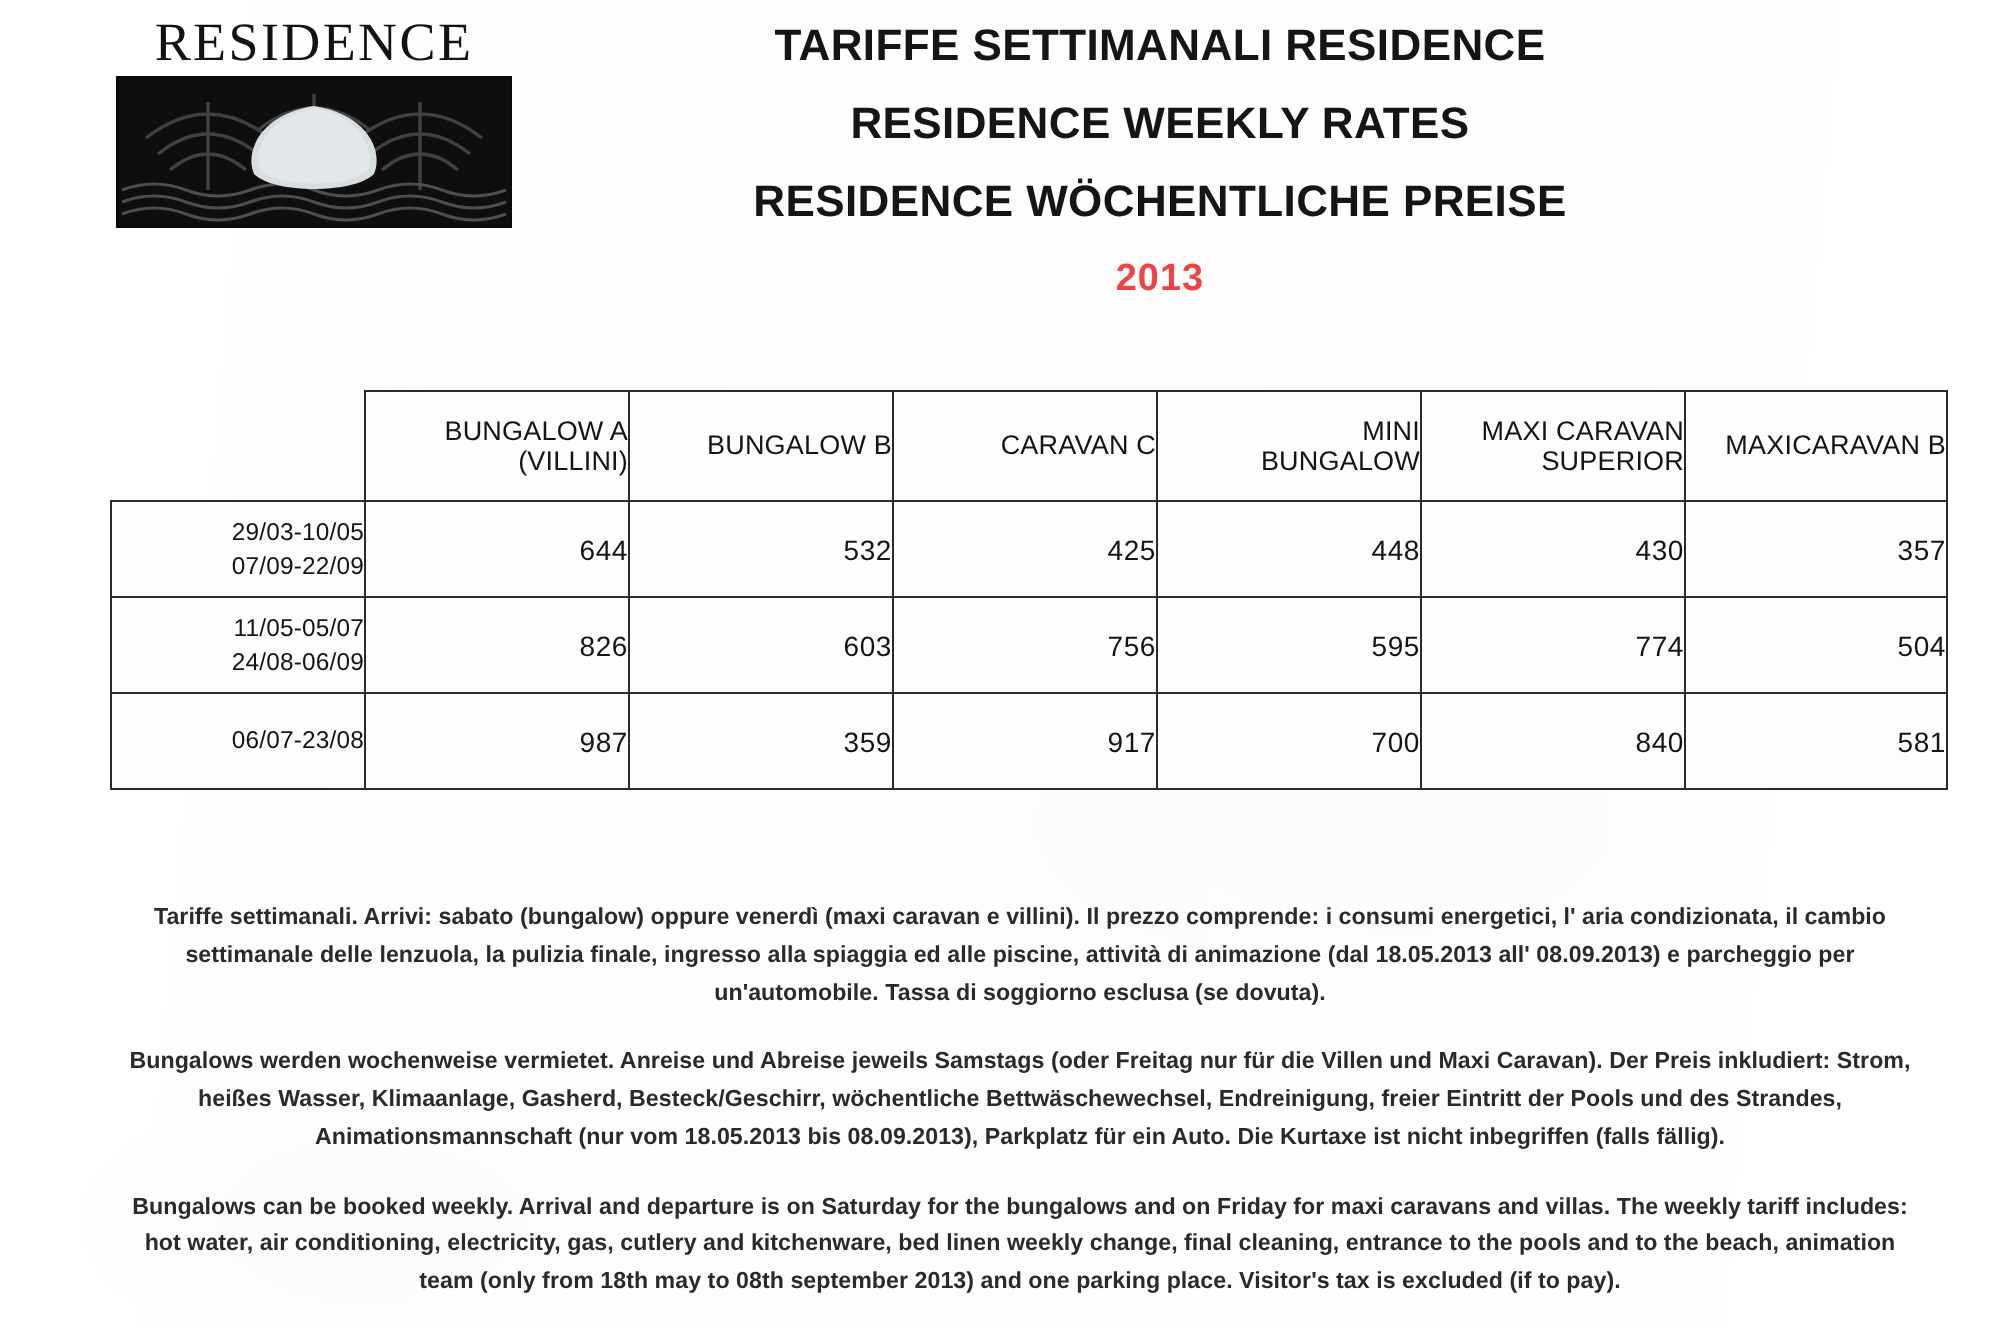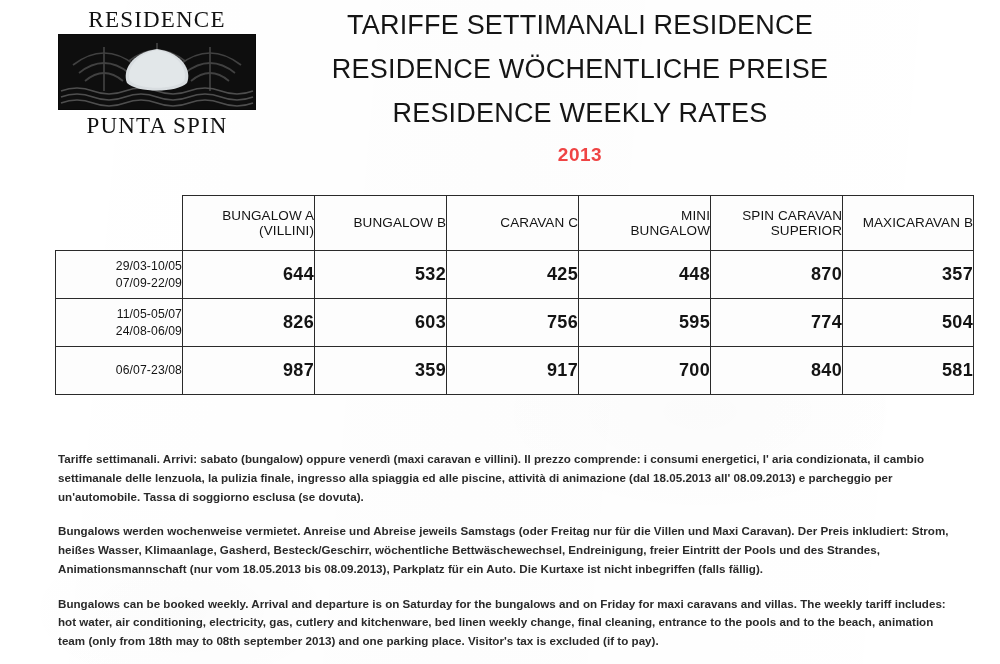--- a/index.html
+++ b/index.html
@@ -46,21 +46,21 @@
 
   .logo-block {
     position: absolute;
     left: 52px;
     top: 8px;
     width: 210px;
     text-align: center;
   }
   .logo-word {
     font-family: "Liberation Serif", serif;
-    font-size: 23px;
+    font-size: 27px;
     letter-spacing: 1.2px;
     font-weight: 400;
     color: #121212;
     line-height: 1.0;
     white-space: nowrap;
   }
   .logo-word.top { margin-bottom: 3px; }
   .logo-word.bottom { margin-top: 4px; }
 
   .logo-mark {
@@ -76,22 +76,22 @@
 
   .titles {
     position: absolute;
     left: 270px;
     top: 12px;
     width: 620px;
     text-align: center;
   }
   .title-line {
     font-family: "Liberation Sans", sans-serif;
-    font-weight: normal;
-    font-size: 27px;
+    font-weight: bold;
+    font-size: 22px;
     letter-spacing: 0.2px;
     color: #151515;
     line-height: 1.0;
     margin-bottom: 17px;
     white-space: nowrap;
   }
   .title-year {
     font-family: "Liberation Sans", sans-serif;
     font-weight: bold;
     font-size: 19px;
@@ -134,22 +134,22 @@
     background: transparent !important;
   }
   td.period {
     font-size: 12.2px;
     line-height: 1.35;
     letter-spacing: 0.1px;
     height: 47px;
     padding: 0 4px;
   }
   td.rate {
-    font-size: 18px;
-    font-weight: bold;
+    font-size: 14px;
+    font-weight: normal;
     letter-spacing: 0.3px;
   }
   .hdr-l1 { display: block; }
   .hdr-l2 { display: block; }
   .per-l1 { display: block; }
   .per-l2 { display: block; }
 
   
   col.c-period { width: 127px; }
   col.c-data   { width: 132px; }
@@ -166,21 +166,21 @@
     margin-bottom: 16px;
   }
   .note-block p {
     margin: 0;
     font-family: "Liberation Sans", sans-serif;
     font-size: 11.6px;
     font-weight: bold;
     line-height: 1.62;
     color: #2a2a2a;
     letter-spacing: 0.02px;
-    text-align: left;
+    text-align: center;
   }
 </style>
 </head>
 <body>
 
 <div class="paper-noise"></div>
 
 <div class="sheet">
 
   <div class="header">
@@ -211,27 +211,26 @@
             <path d="M2 56 Q18 50 34 56 T66 56 T98 56 T130 56 T162 56 T194 56"></path>
             <path d="M2 62 Q18 56 34 62 T66 62 T98 62 T130 62 T162 62 T194 62"></path>
             <path d="M2 68 Q18 62 34 68 T66 68 T98 68 T130 68 T162 68 T194 68"></path>
           </g>
 
           <path d="M98 14 C124 18 133 36 128 48 C118 58 78 58 68 48 C63 36 72 18 98 14 Z" fill="#d8dde0"></path>
           <path d="M98 15 C120 19 129 35 125 46 C116 55 80 55 71 46 C67 35 76 19 98 15 Z" fill="#e6eaec" opacity="0.75"></path>
         </svg>
       </div>
 
-      <div class="logo-word bottom">PUNTA SPIN</div>
     </div>
 
     <div class="titles">
       <div class="title-line">TARIFFE SETTIMANALI RESIDENCE</div>
+      <div class="title-line">RESIDENCE WEEKLY RATES</div>
       <div class="title-line">RESIDENCE WÖCHENTLICHE PREISE</div>
-      <div class="title-line">RESIDENCE WEEKLY RATES</div>
       <div class="title-year">2013</div>
     </div>
   </div>
 
   <div class="rates-wrap">
     <table class="rates">
       <colgroup>
         <col class="c-period">
         <col class="c-data">
           <col class="c-data">
@@ -254,41 +253,41 @@
           </th>
           <th>
             <span class="hdr-l1">CARAVAN C</span>
             <span class="hdr-l2"></span>
           </th>
           <th>
             <span class="hdr-l1">MINI</span>
             <span class="hdr-l2">BUNGALOW</span>
           </th>
           <th>
-            <span class="hdr-l1">SPIN CARAVAN</span>
+            <span class="hdr-l1">MAXI CARAVAN</span>
             <span class="hdr-l2">SUPERIOR</span>
           </th>
           <th>
             <span class="hdr-l1">MAXICARAVAN B</span>
             <span class="hdr-l2"></span>
           </th>
         </tr>
       </thead>
       <tbody>
 
         <tr>
           <td class="period">
             <span class="per-l1">29/03-10/05</span>
             <span class="per-l2">07/09-22/09</span>
           </td>
           <td class="rate">644</td>
           <td class="rate">532</td>
           <td class="rate">425</td>
           <td class="rate">448</td>
-          <td class="rate">870</td>
+          <td class="rate">430</td>
           <td class="rate">357</td>
         </tr>
 
         <tr>
           <td class="period">
             <span class="per-l1">11/05-05/07</span>
             <span class="per-l2">24/08-06/09</span>
           </td>
           <td class="rate">826</td>
           <td class="rate">603</td>

